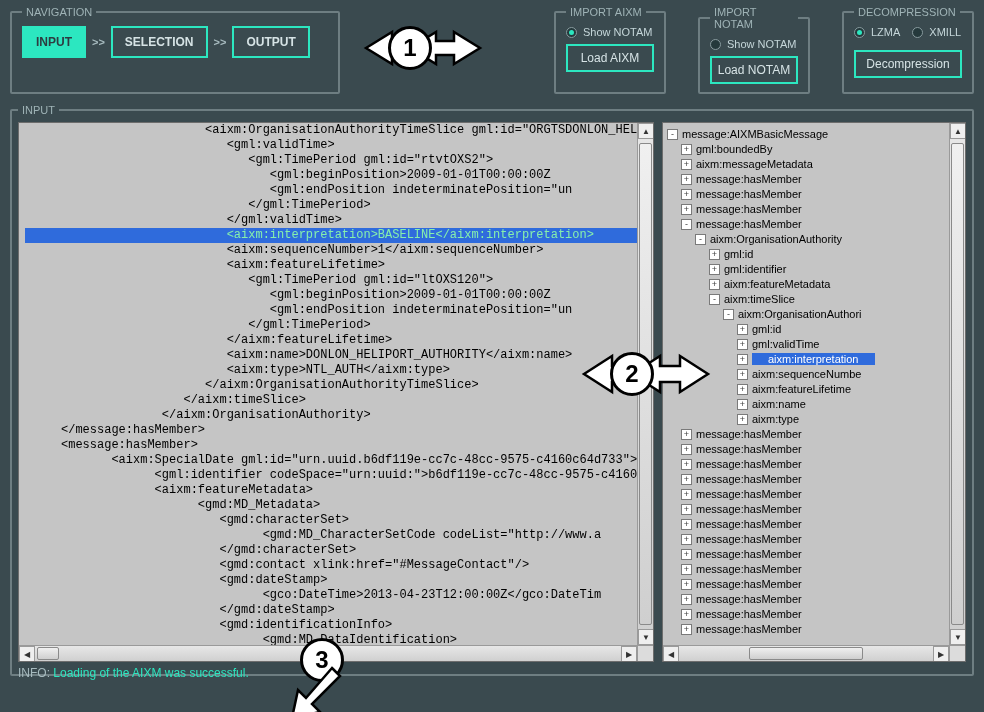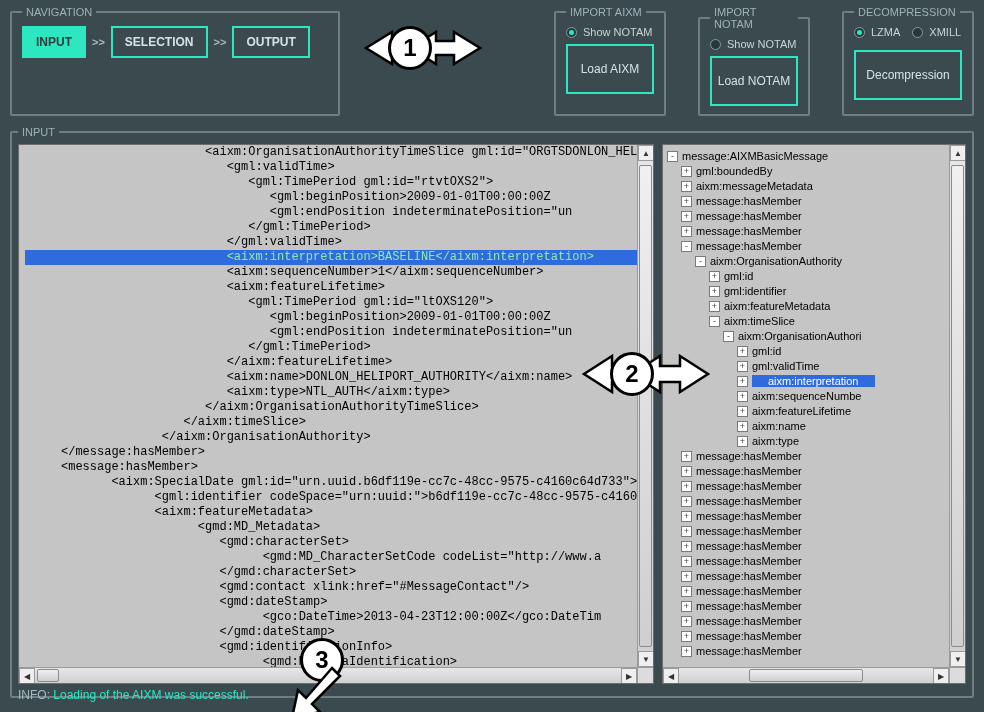--- a/index.html
+++ b/index.html
@@ -17,21 +17,21 @@
   .nav-steps { display:flex; align-items:center; gap:6px; }
   .nav-step { border:2px solid #2ce7c0; padding:7px 12px; background:#3a4a4f; color:#d6e3e5; font-weight:700; font-size:12px; cursor:pointer;}
   .nav-step.active { background:#2ce7c0; color:#2d3d41; }
   .step-sep { color:#a7bbbf; font-weight:700; font-size:11px;}
 
   .radio-row { display:flex; align-items:center; gap:6px; margin-bottom:6px; }
   .rad { width:11px; height:11px; border-radius:50%; border:1px solid #889a9e; background:#25393c; display:inline-flex; align-items:center; justify-content:center;}
   .rad.on::after{content:"";width:5px;height:5px;border-radius:50%;background:#2ce7c0;display:block;}
   .rad-label{color:#c5d6d9; font-size:11px;}
 
-  .thin-btn { display:block; width:100%; text-align:center; background:#3a4a4f; border:2px solid #2ce7c0; color:#d6e3e5; font-size:12px; padding:16px 0; cursor:pointer; }
+  .thin-btn { display:block; width:100%; text-align:center; background:#3a4a4f; border:2px solid #2ce7c0; color:#d6e3e5; font-size:12px; padding:5px 0; cursor:pointer; }
 
   .dec-rads{display:flex;gap:12px;margin-bottom:6px;}
 
   
   .fs-input { margin-top:10px; height:572px; padding:6px;}
   .panes { display:flex; gap:8px; height:540px; }
   .pane { background:#c5c5c5; border:1px solid #6d6d6d; position:relative; overflow:hidden;}
   .pane-xml { flex:0 0 636px;}
   .pane-tree{ flex:1 1 auto;}
 

